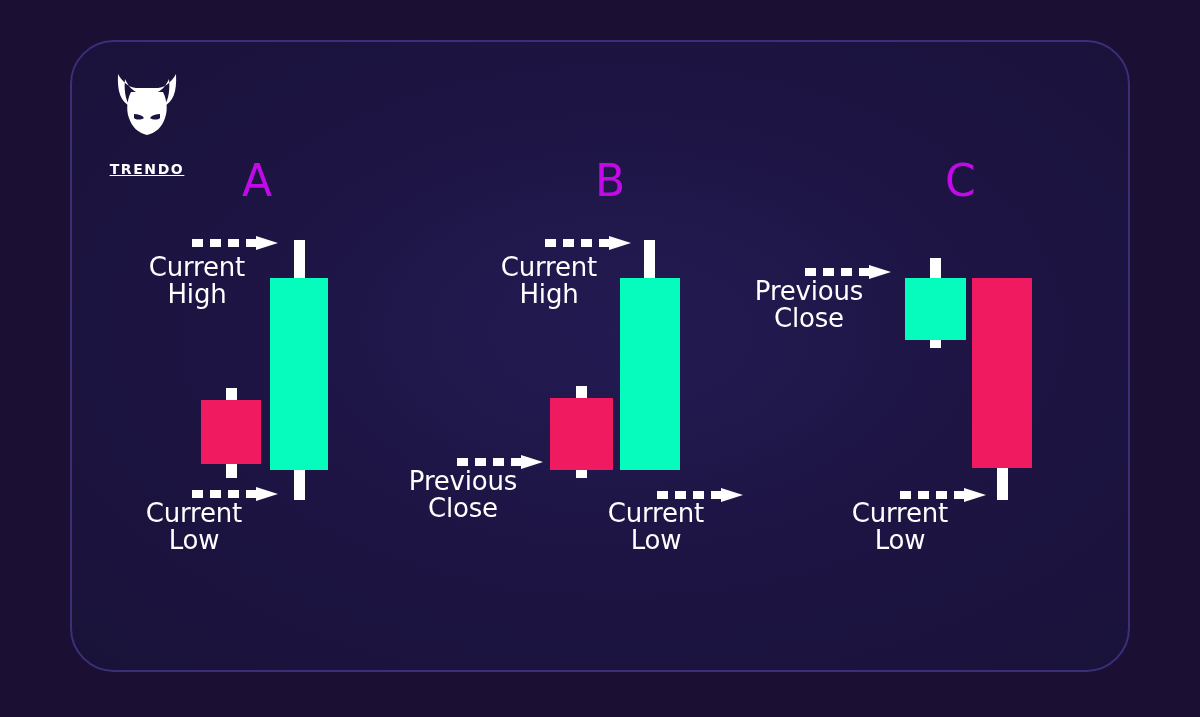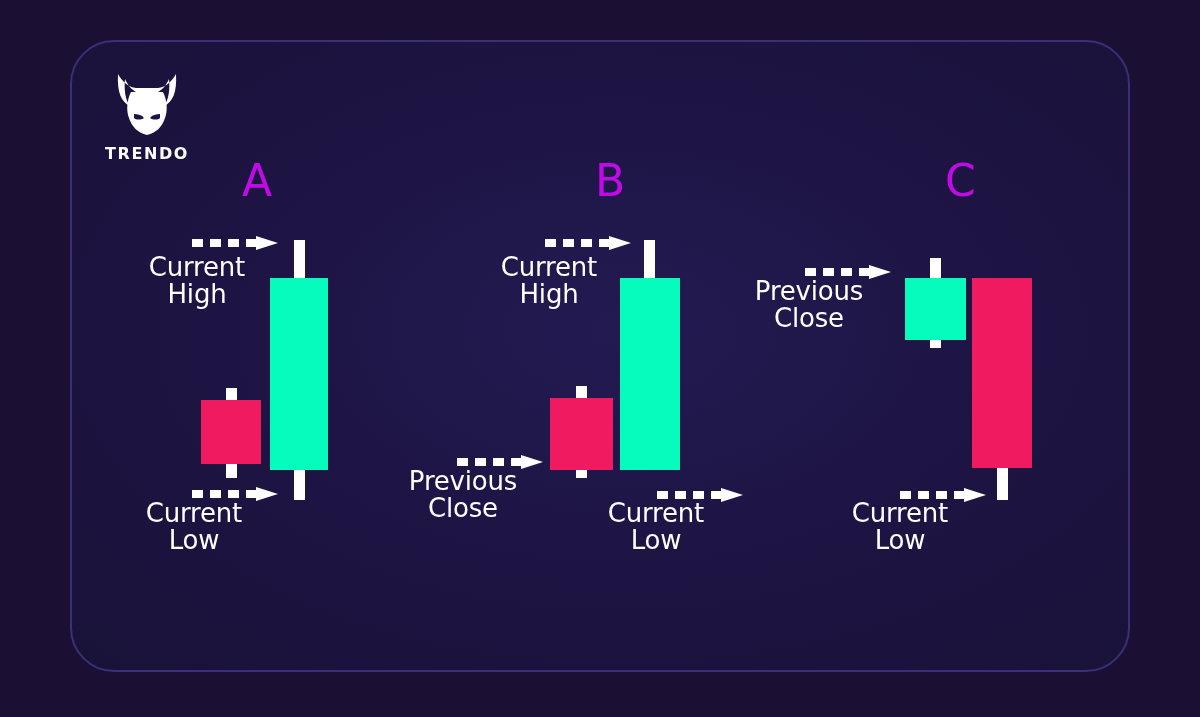--- a/index.html
+++ b/index.html
@@ -43,26 +43,27 @@
     top: 70px;
     width: 86px;
     text-align: center;
   }
   #brand .bull {
     display: block;
     margin: 0 auto;
   }
   #brand .wordmark {
     display: block;
-    margin-top: 2px;
+    margin-top: 19px;
     color: #ffffff;
-    font-size: 16px;
+    font-size: 14px;
     font-weight: bold;
     letter-spacing: 1.6px;
     font-family: "DejaVu Sans", sans-serif;
+    text-decoration: underline;
   }
 
   
   .group-letter {
     position: absolute;
     color: #c209e8;
     font-size: 44px;
     font-weight: 400;
     line-height: 1;
     font-family: "DejaVu Sans", sans-serif;

